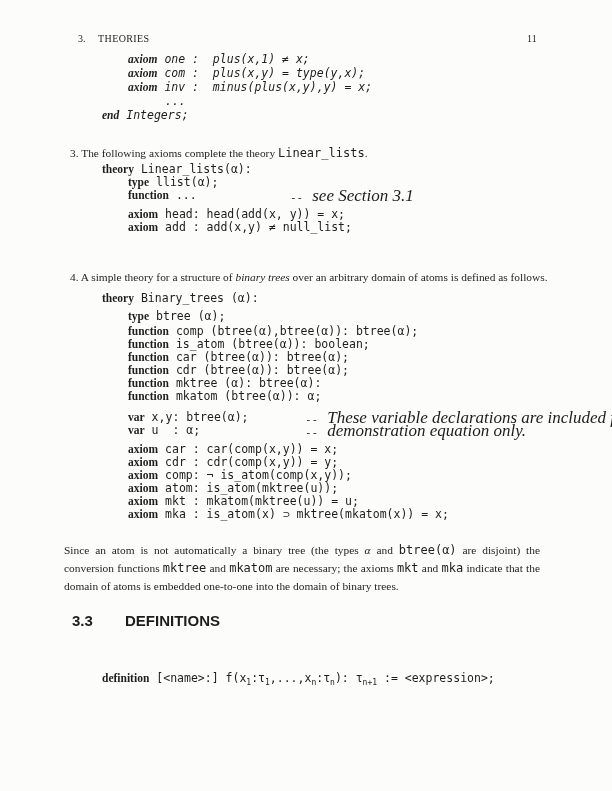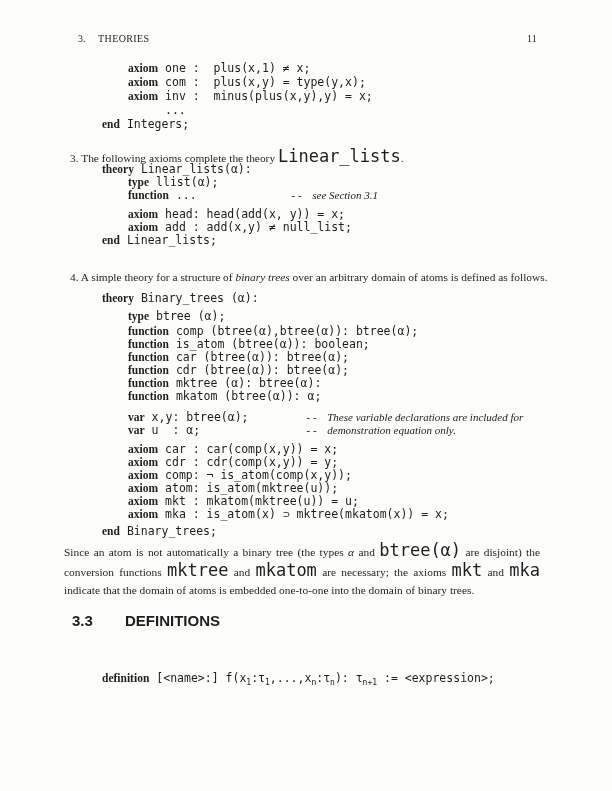--- a/index.html
+++ b/index.html
@@ -19,61 +19,60 @@
   .cl14{line-height:14px;}
   .lvl1{margin-left:38px;}
   .lvl2{margin-left:64px;}
   .kw{font-family:"Liberation Serif",serif;font-weight:bold;font-size:11.5px;margin-right:7px;}
   .cd{font-family:"DejaVu Sans Mono",monospace;font-size:11.5px;}
   .no-kw{padding-left:37px;}
   .cmt{position:absolute;top:0;white-space:pre;}
   .cmt-a{left:162px;}
   .cmt-b{left:177px;}
   .dash{font-family:"DejaVu Sans Mono",monospace;font-size:11px;margin-right:9px;}
-  .ctext{font-family:"Liberation Serif",serif;font-style:italic;font-size:11px;}
+  .ctext{font-family:"Liberation Serif",serif;font-style:italic;font-size:17px;}
   .mt5{margin-top:5px;}.mt2{margin-top:2px;}.mt8{margin-top:8px;}.mt6{margin-top:6px;}.mt4{margin-top:4px;}
   
   .para{position:absolute;left:64px;width:476px;font-size:11.4px;line-height:18px;text-align:justify;margin:0;}
   .item{position:absolute;left:70px;white-space:nowrap;font-size:11.4px;margin:0;}
-  .im{font-family:"DejaVu Sans Mono",monospace;font-size:17px;}
+  .im{font-family:"DejaVu Sans Mono",monospace;font-size:12px;}
   .it{font-style:italic;}
   .gk{font-style:italic;}
   
   .sec{position:absolute;left:72px;font-family:"Liberation Sans",sans-serif;font-weight:bold;font-size:15px;display:flex;}
   .sec-num{width:53px;}
   .sb{font-size:8px;vertical-align:-3px;font-family:"DejaVu Sans Mono",monospace;}
 </style>
 </head>
 <body>
 
 <div class="page">
 
   <div class="hdr">
     <span class="hdr-num">3.</span>
     <span class="hdr-title">THEORIES</span>
     <span class="hdr-page">11</span>
   </div>
 
-  <div class="codeblock" style="top:61px;">
+  <div class="codeblock" style="top:52px;font-style:italic;">
     <div class="cl cl14 lvl2"><span class="kw">axiom</span><span class="cd">one :  plus(x,1) ≠ x;</span></div>
     <div class="cl cl14 lvl2"><span class="kw">axiom</span><span class="cd">com :  plus(x,y) = type(y,x);</span></div>
     <div class="cl cl14 lvl2"><span class="kw">axiom</span><span class="cd">inv :  minus(plus(x,y),y) = x;</span></div>
     <div class="cl cl14 lvl2 no-kw"><span class="cd">...</span></div>
     <div class="cl cl14 lvl1"><span class="kw">end</span><span class="cd">Integers;</span></div>
   </div>
 
   <p class="item" style="top:146px;"><span>3. The following axioms complete the theory </span><span class="im">Linear_lists</span><span>.</span></p>
 
   <div class="codeblock" style="top:163px;">
     <div class="cl lvl1"><span class="kw">theory</span><span class="cd">Linear_lists(α):</span></div>
     <div class="cl lvl2"><span class="kw">type</span><span class="cd">llist(α);</span></div>
     <div class="cl lvl2"><span class="kw">function</span><span class="cd">...</span><span class="cmt cmt-a"><span class="dash">--</span><span class="ctext">see Section 3.1</span></span></div>
     <div class="cl lvl2 mt6"><span class="kw">axiom</span><span class="cd">head: head(add(x, y)) = x;</span></div>
     <div class="cl lvl2"><span class="kw">axiom</span><span class="cd">add : add(x,y) ≠ null_list;</span></div>
-    <div class="cl lvl1"><span class="kw">end</span><span class="cd">Linear_lists;</span></div>
   </div>
 
   <p class="item" style="top:271px;"><span>4. A simple theory for a structure of </span><span class="it">binary trees</span><span> over an arbitrary domain of atoms is defined as follows.</span></p>
 
   <div class="codeblock" style="top:292px;">
     <div class="cl lvl1"><span class="kw">theory</span><span class="cd">Binary_trees (α):</span></div>
     <div class="cl lvl2 mt5"><span class="kw">type</span><span class="cd">btree (α);</span></div>
     <div class="cl lvl2 mt2"><span class="kw">function</span><span class="cd">comp (btree(α),btree(α)): btree(α);</span></div>
     <div class="cl lvl2"><span class="kw">function</span><span class="cd">is_atom (btree(α)): boolean;</span></div>
     <div class="cl lvl2"><span class="kw">function</span><span class="cd">car (btree(α)): btree(α);</span></div>
@@ -81,21 +80,20 @@
     <div class="cl lvl2"><span class="kw">function</span><span class="cd">mktree (α): btree(α):</span></div>
     <div class="cl lvl2"><span class="kw">function</span><span class="cd">mkatom (btree(α)): α;</span></div>
     <div class="cl lvl2 mt8"><span class="kw">var</span><span class="cd">x,y: btree(α);</span><span class="cmt cmt-b"><span class="dash">--</span><span class="ctext">These variable declarations are included for</span></span></div>
     <div class="cl lvl2"><span class="kw">var</span><span class="cd">u  : α;</span><span class="cmt cmt-b"><span class="dash">--</span><span class="ctext">demonstration equation only.</span></span></div>
     <div class="cl lvl2 mt6"><span class="kw">axiom</span><span class="cd">car : car(comp(x,y)) = x;</span></div>
     <div class="cl lvl2"><span class="kw">axiom</span><span class="cd">cdr : cdr(comp(x,y)) = y;</span></div>
     <div class="cl lvl2"><span class="kw">axiom</span><span class="cd">comp: ¬ is_atom(comp(x,y));</span></div>
     <div class="cl lvl2"><span class="kw">axiom</span><span class="cd">atom: is_atom(mktree(u));</span></div>
     <div class="cl lvl2"><span class="kw">axiom</span><span class="cd">mkt : mkatom(mktree(u)) = u;</span></div>
     <div class="cl lvl2"><span class="kw">axiom</span><span class="cd">mka : is_atom(x) ⊃ mktree(mkatom(x)) = x;</span></div>
-    <div class="cl lvl1 mt4"><span class="kw">end</span><span class="cd">Binary_trees;</span></div>
   </div>
 
   <p class="para" style="top:541px;"><span>Since an atom is not automatically a binary tree (the types </span><span class="gk">α</span><span> and </span><span class="im">btree(α)</span><span> are disjoint) the conversion functions </span><span class="im">mktree</span><span> and </span><span class="im">mkatom</span><span> are necessary; the axioms </span><span class="im">mkt</span><span> and </span><span class="im">mka</span><span> indicate that the domain of atoms is embedded one-to-one into the domain of binary trees.</span></p>
 
   <div class="sec" style="top:612px;">
     <span class="sec-num">3.3</span>
     <span class="sec-title">DEFINITIONS</span>
   </div>
 
 

